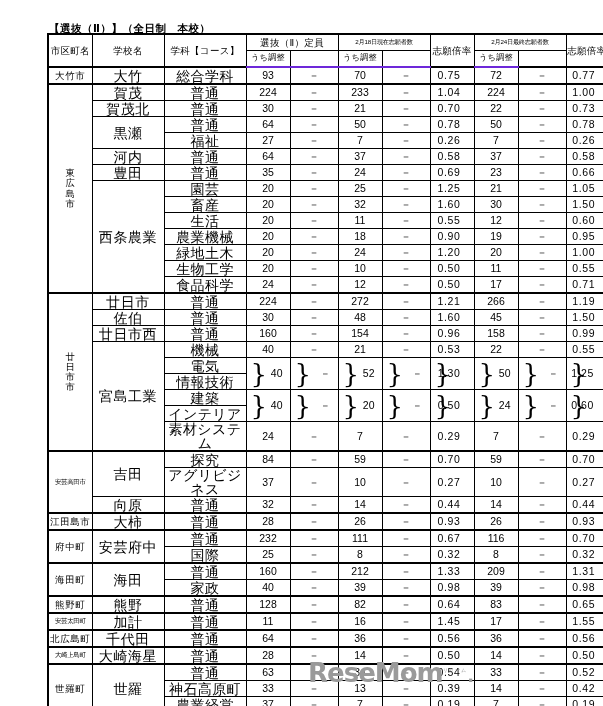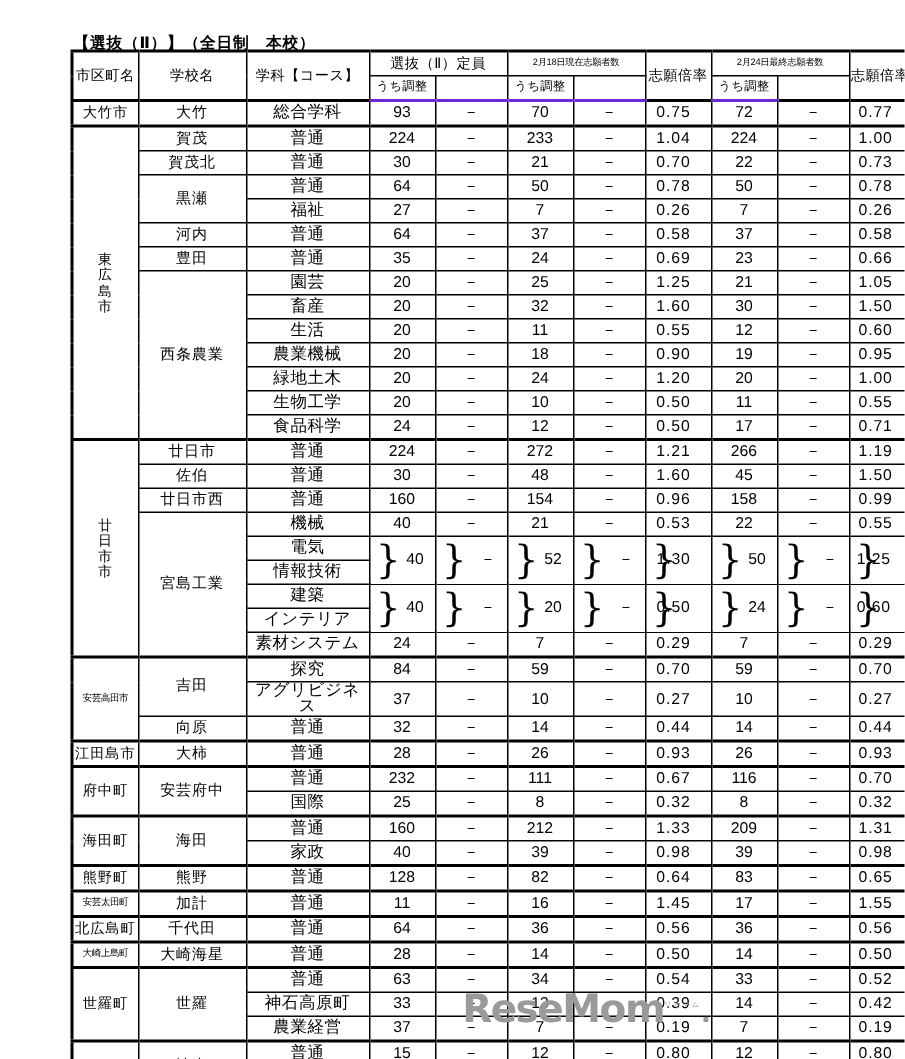--- a/index.html
+++ b/index.html
@@ -73,22 +73,22 @@
   .c-adj1   {width:48px;}
   .c-app1   {width:44px;}
   .c-adj2   {width:48px;}
   .c-rate1  {width:44px;}
   .c-app2   {width:44px;}
   .c-adj3   {width:48px;}
   .c-rate2  {width:42px;}
 
   td.num{text-align:right;padding-right:7px;font-size:10.5px;font-family:"Liberation Sans",sans-serif;}
   td.num.rate{padding-right:6px;letter-spacing:.6px;}
-  td.txt{font-size:11px;letter-spacing:.4px;}
-  td.schoolname{font-size:10px;letter-spacing:.6px;}
+  td.txt{font-size:14px;letter-spacing:.4px;}
+  td.schoolname{font-size:14px;letter-spacing:.6px;}
 
   td.cityname{
     font-size:9.5px;letter-spacing:.6px;
     vertical-align:middle;
   }
   td.cityname.small{font-size:6.4px;letter-spacing:-0.3px;}
   td.cityname.vert{
     font-size:9.3px;
     letter-spacing:.4px;
     line-height:1.08;

